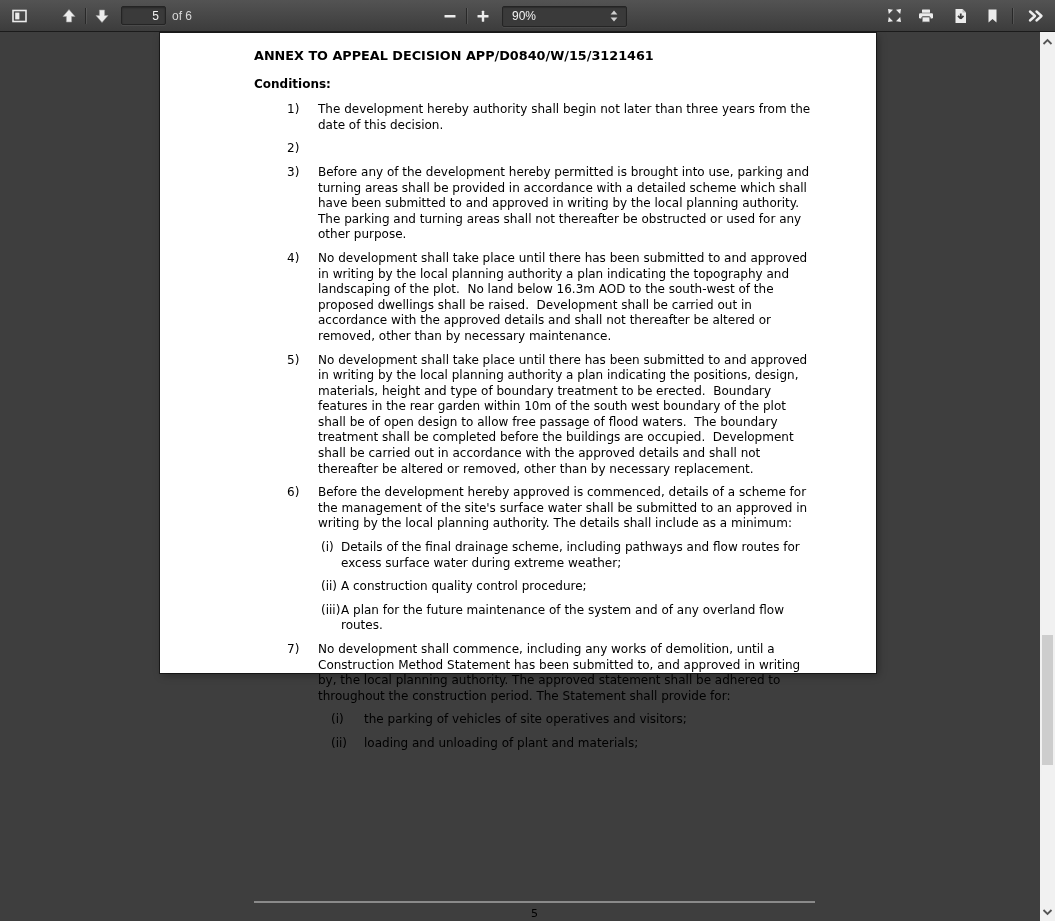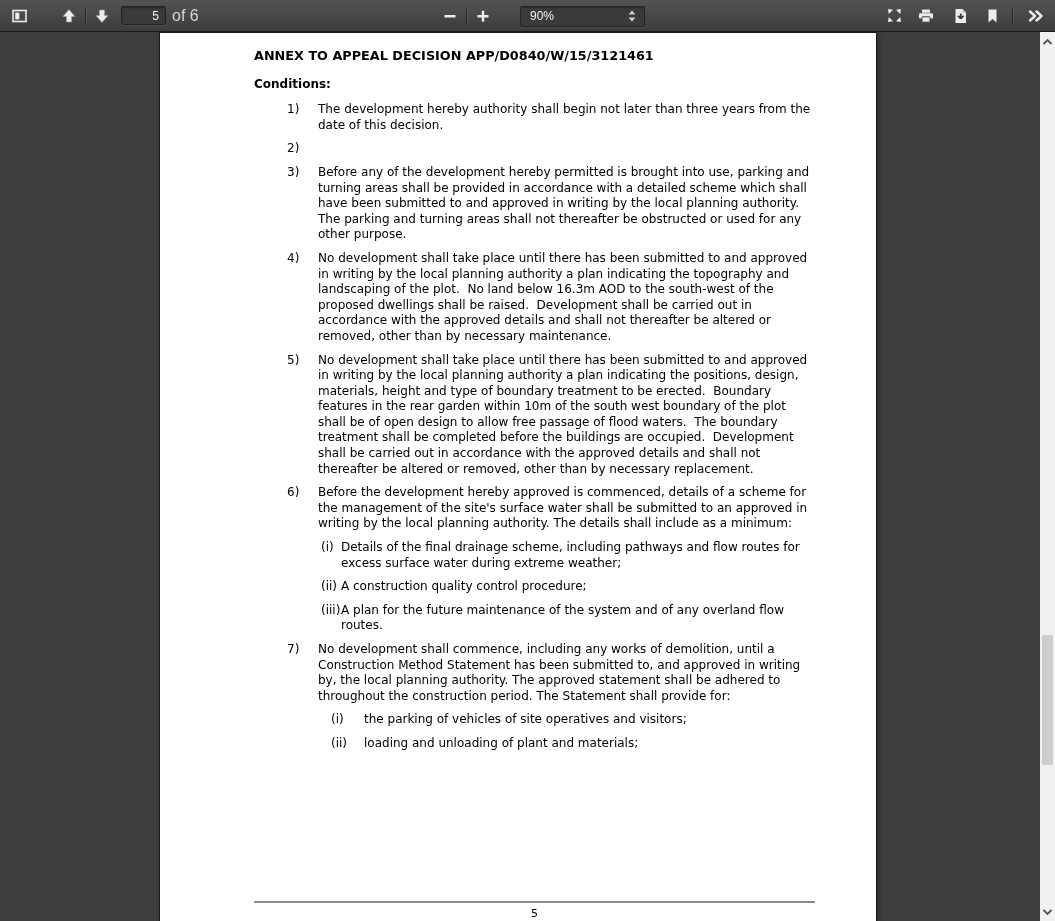--- a/index.html
+++ b/index.html
@@ -20,34 +20,34 @@
   .tb-btn svg { display:block; }
   .tb-sep { width:1px; height:16px; background:#282828; box-shadow:1px 0 0 rgba(255,255,255,.09); margin:0 3px; }
   .nav-group { display:flex; align-items:center; margin-left:24px; }
   .page-input {
     width:45px; height:19px; margin-left:6px;
     background:#3a3a3a; border:1px solid #242424; border-radius:2px;
     box-shadow:inset 0 1px 2px rgba(0,0,0,.35), 0 1px 0 rgba(255,255,255,.06);
     color:#f2f2f2; font-size:12px; text-align:right; padding:0 6px;
     font-family:"Liberation Sans",sans-serif;
   }
-  .of-label { color:#d8d8d8; font-size:16px; margin-left:6px; }
+  .of-label { color:#d8d8d8; font-size:12px; margin-left:6px; }
   .zoom-group { position:absolute; left:437px; top:0; height:32px; display:flex; align-items:center; }
   .zoom-select {
-    width:125px; height:21px; margin-left:24px;
+    width:125px; height:21px; margin-left:6px;
     background:#3a3a3a; border:1px solid #242424; border-radius:2px;
     box-shadow:inset 0 1px 1px rgba(0,0,0,.25), 0 1px 0 rgba(255,255,255,.06);
     color:#f2f2f2; font-size:12px; display:flex; align-items:center; padding:0 7px 0 9px;
   }
   .zoom-spinner { margin-left:auto; display:flex; }
   .right-group { margin-left:auto; display:flex; align-items:center; padding-right:5px; gap:4px; }
 
   
   .pdf-page {
-    position:absolute; left:160px; top:33px; width:716px; height:888px;
+    position:absolute; left:160px; top:33px; width:716px; height:640px;
     background:#ffffff;
     box-shadow:0 0 0 1px rgba(0,0,0,.55), 2px 2px 8px rgba(0,0,0,.35);
   }
   .doc-content {
     position:absolute; left:94px; top:15px; width:561px;
     font-family:"DejaVu Sans",sans-serif; font-size:12px; line-height:15.6px; color:#000;
   }
   .doc-title { font-weight:bold; font-size:12.8px; margin-bottom:13px; white-space:nowrap; }
   .doc-heading { font-weight:bold; font-size:12px; margin-bottom:10px; }
   .cond-row { display:flex; margin-bottom:8px; }

